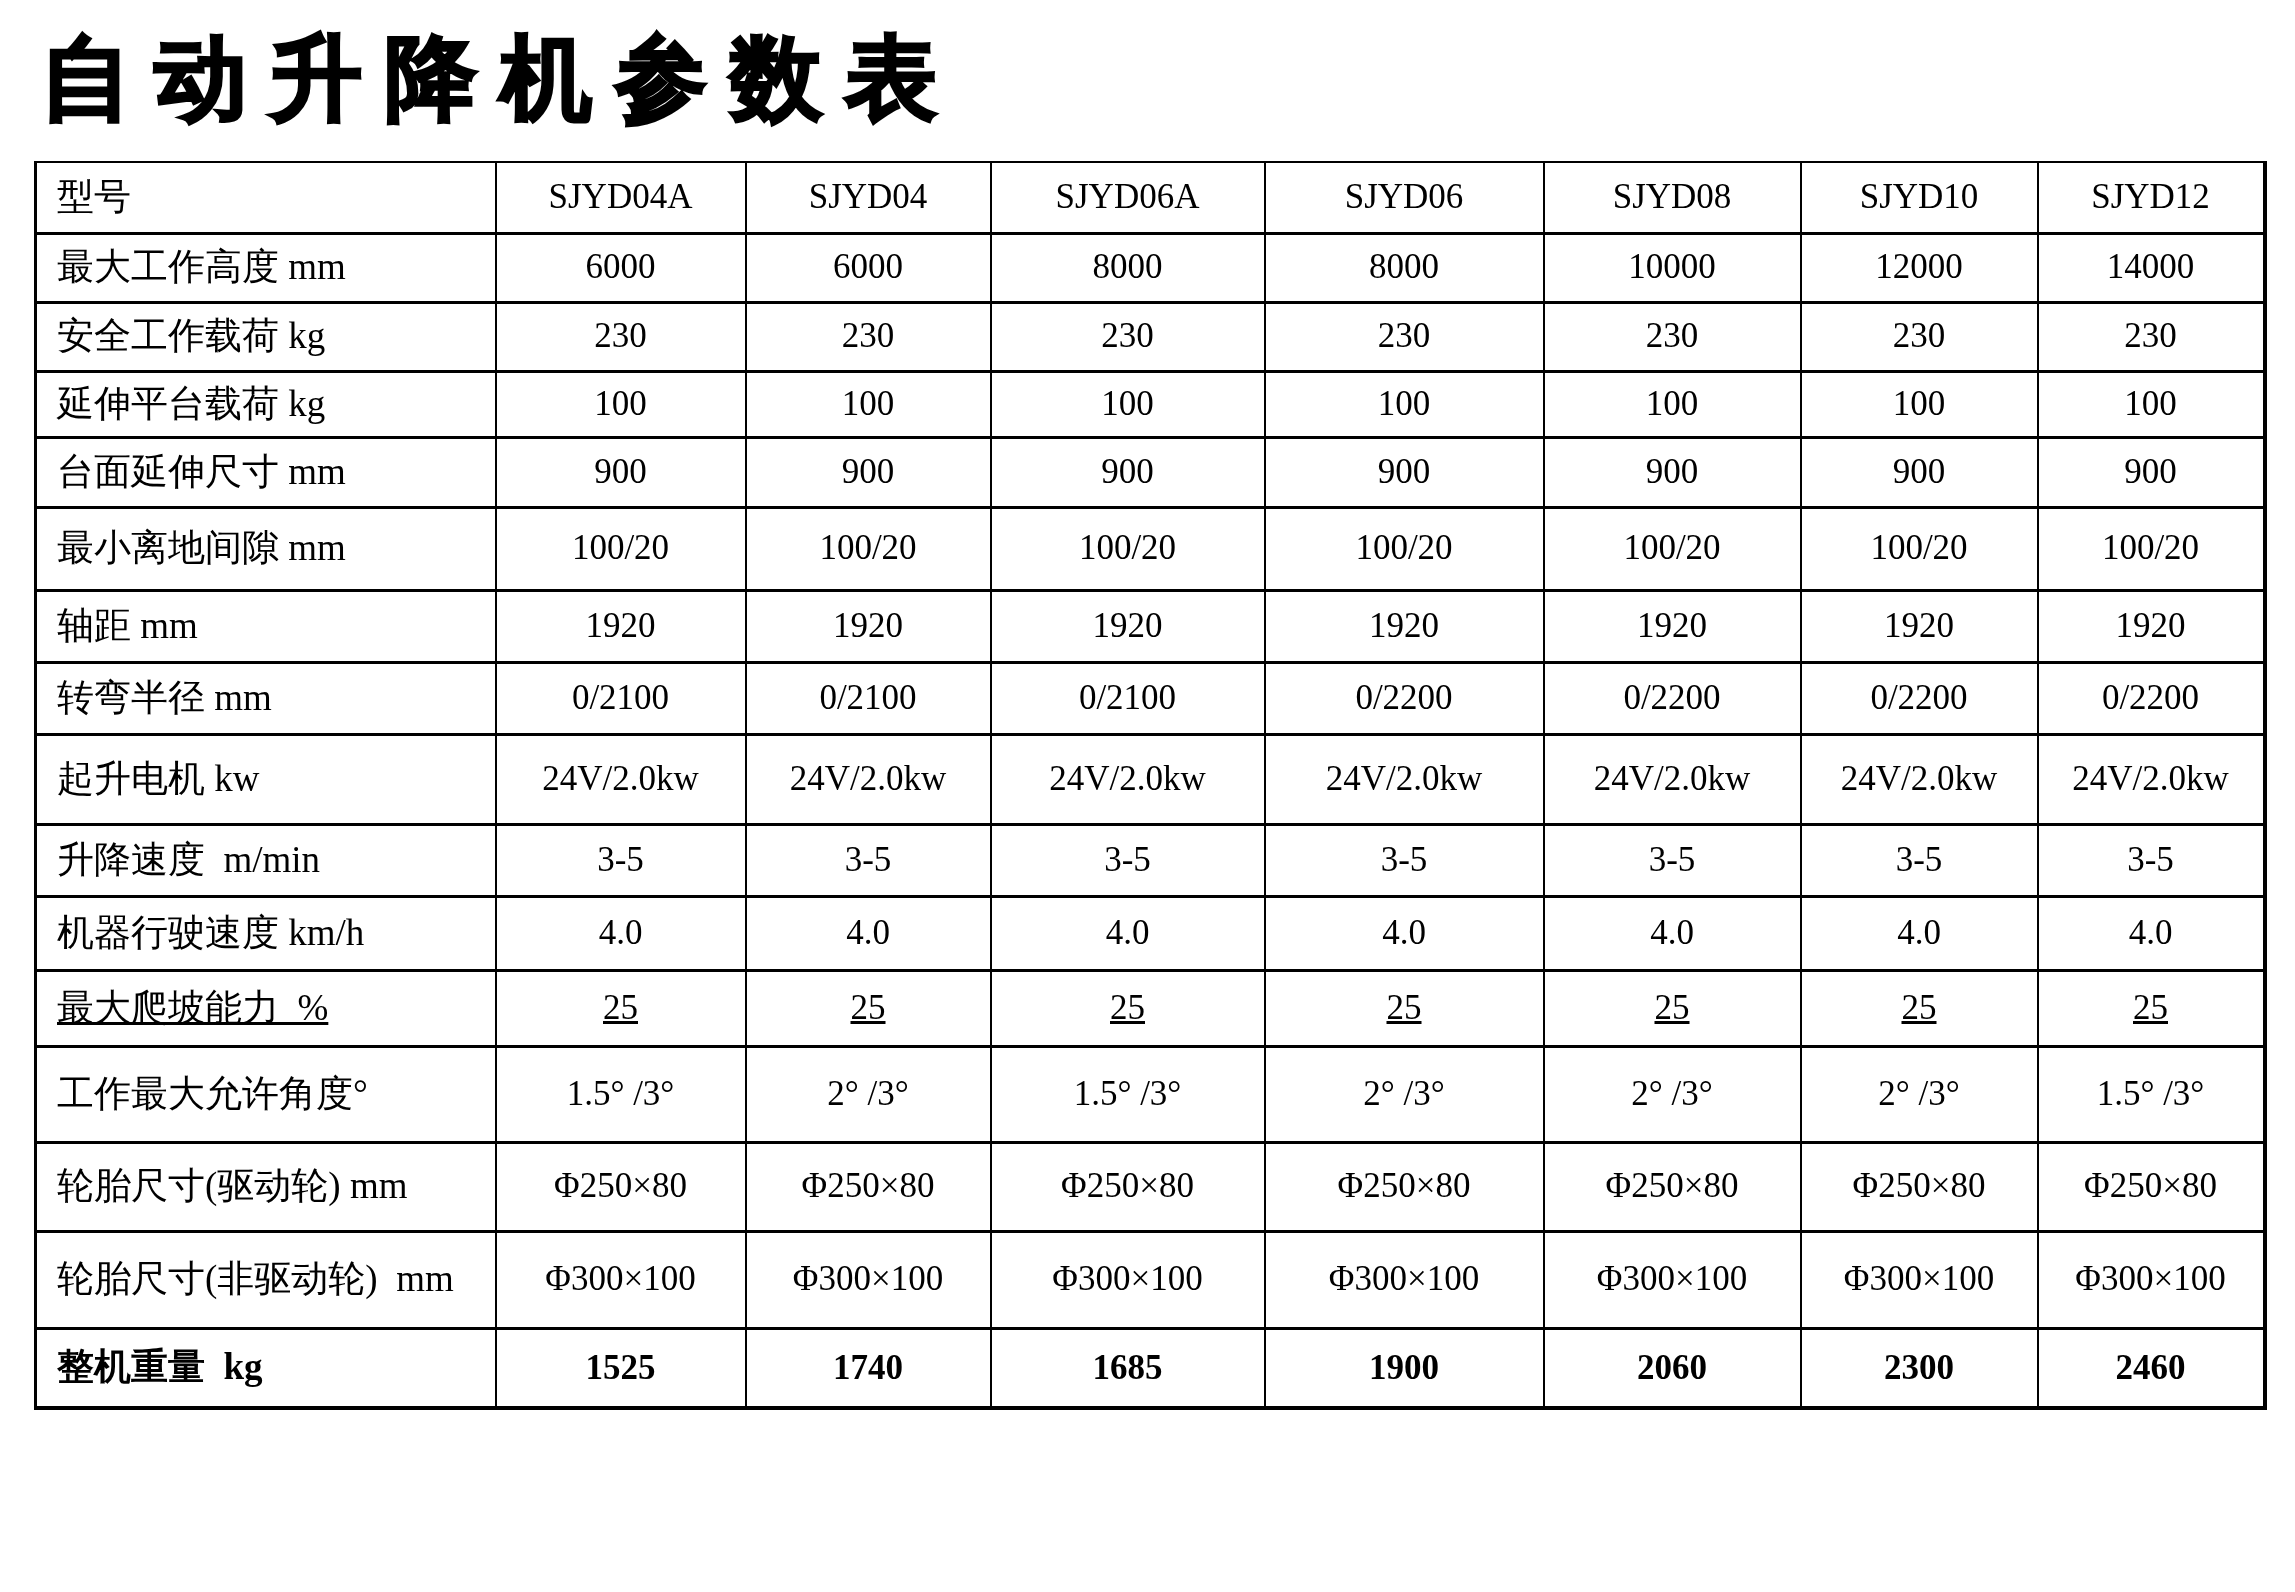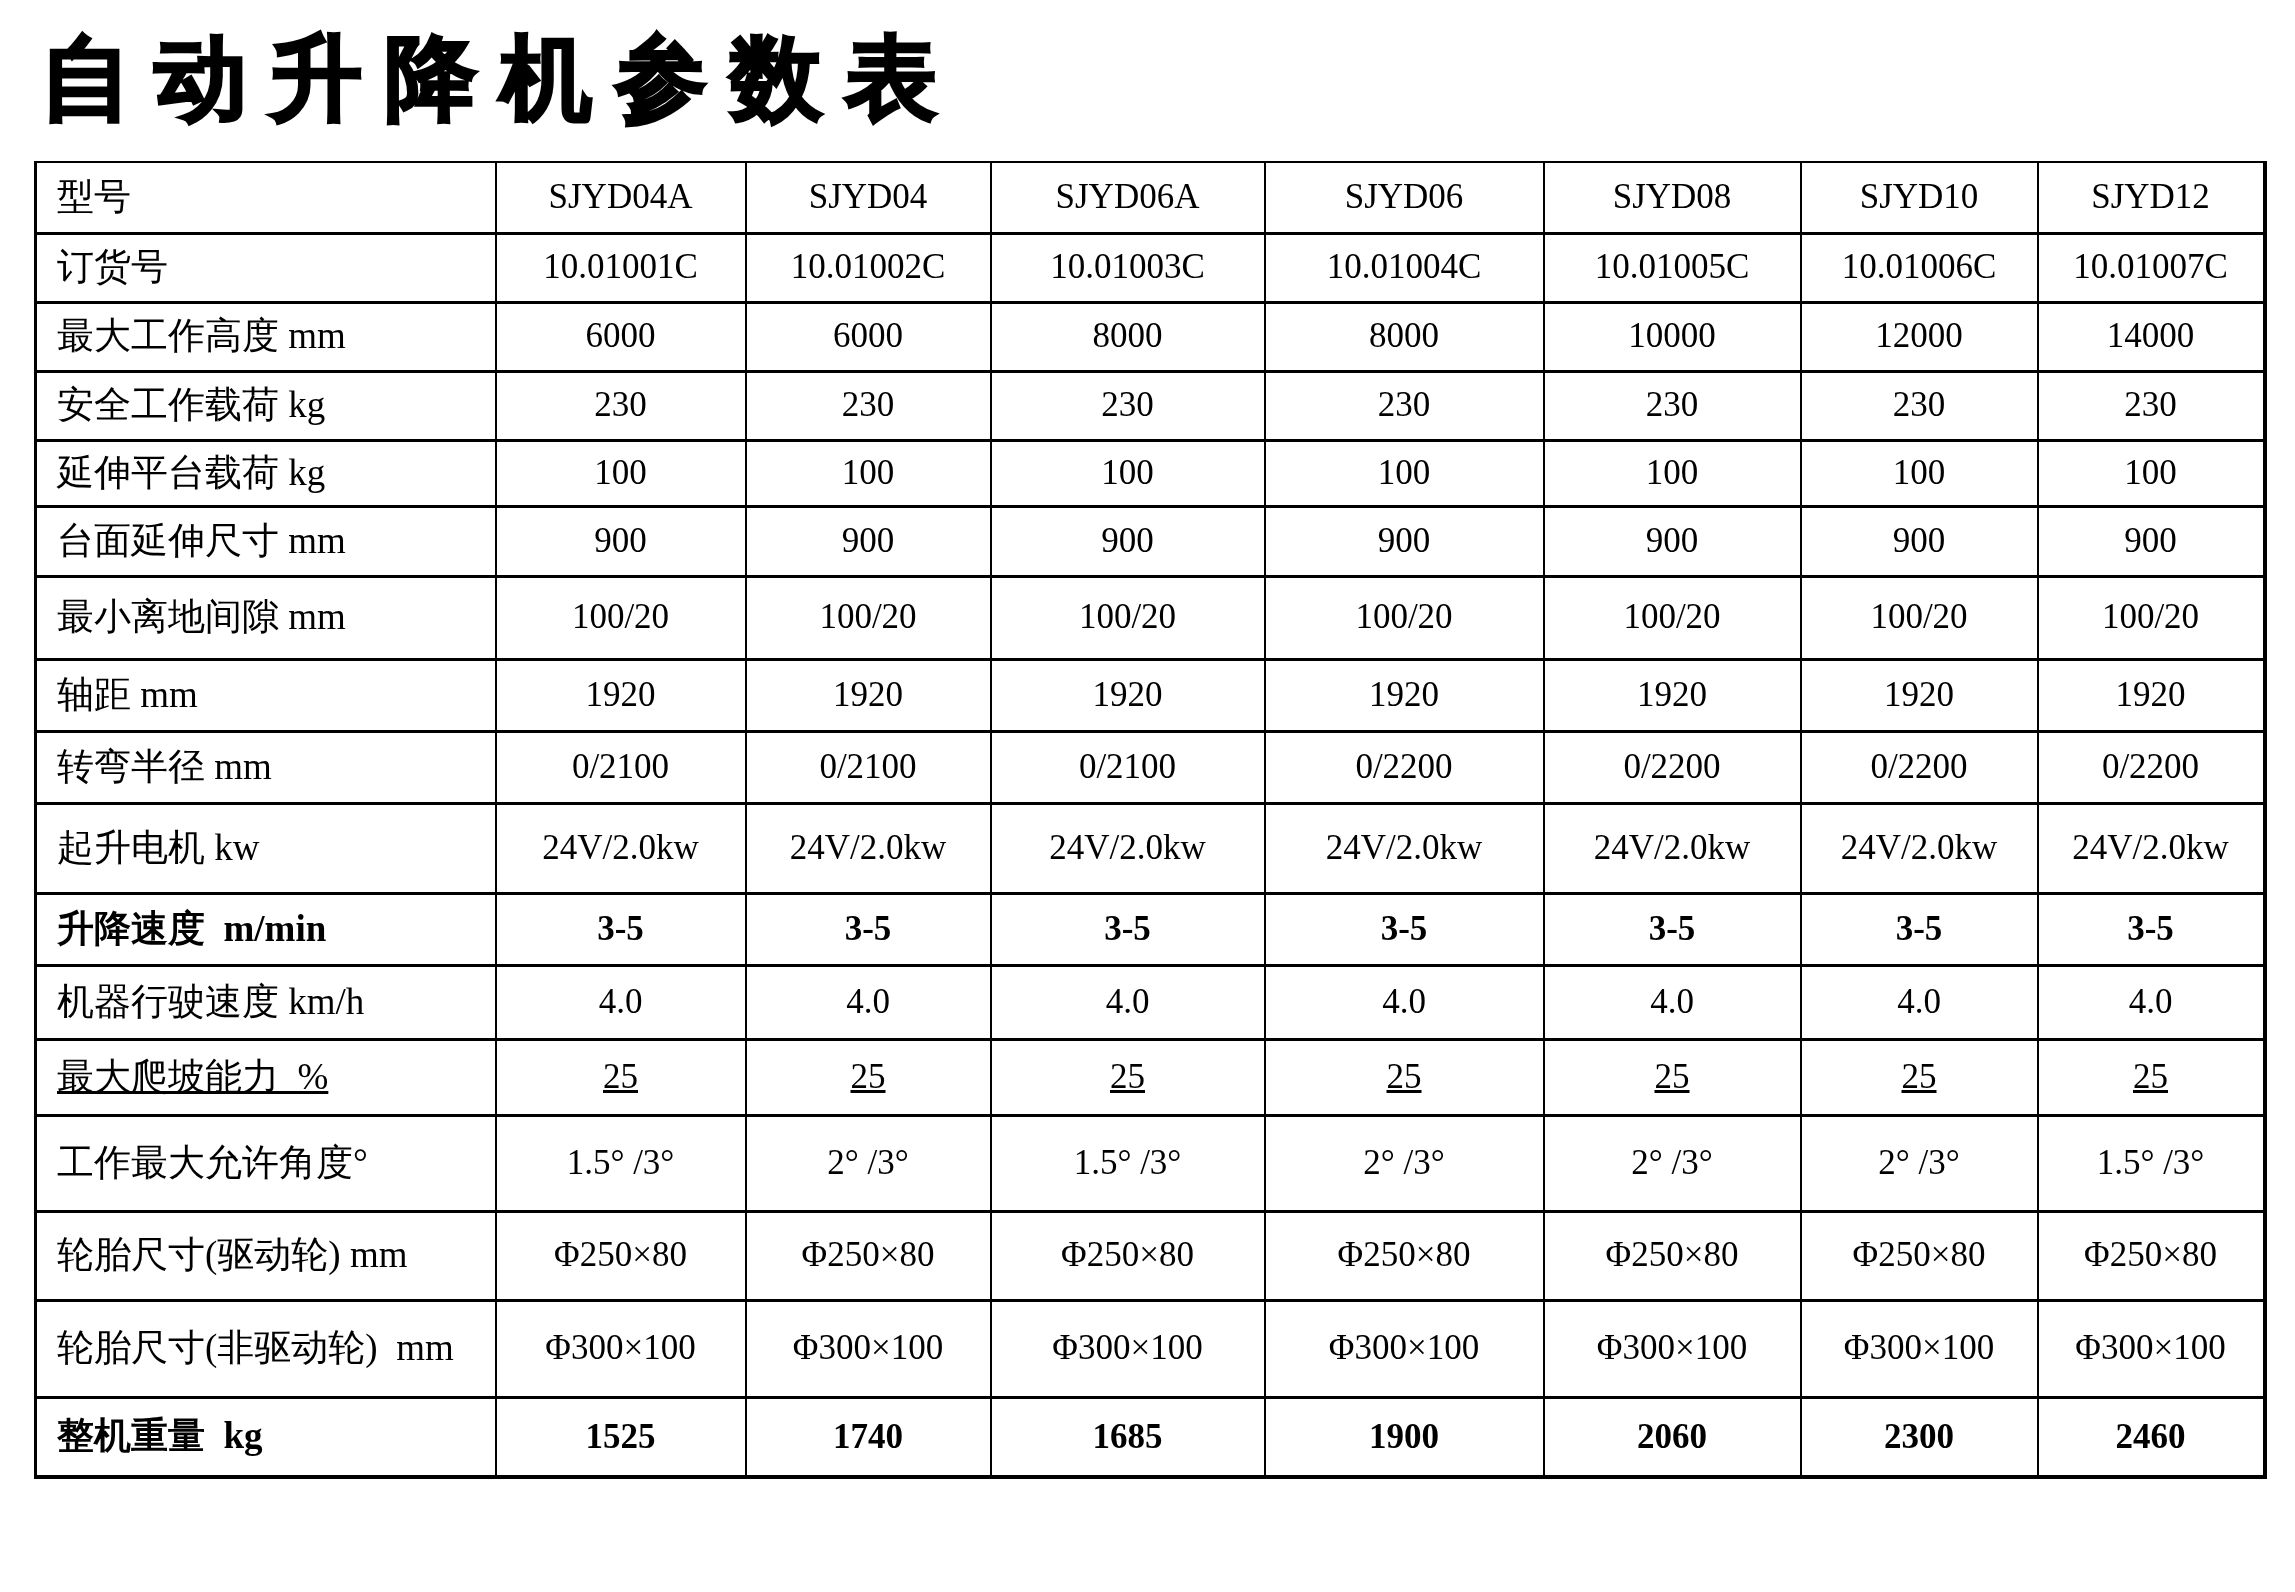--- a/index.html
+++ b/index.html
@@ -83,30 +83,20 @@
         <td class="label-cell">型号</td>
         <td class="value-cell">SJYD04A</td>
         <td class="value-cell">SJYD04</td>
         <td class="value-cell">SJYD06A</td>
         <td class="value-cell">SJYD06</td>
         <td class="value-cell">SJYD08</td>
         <td class="value-cell">SJYD10</td>
         <td class="value-cell">SJYD12</td>
       </tr>
       <tr style="height: 69px;">
-        <td class="label-cell">订货号</td>
-        <td class="value-cell">10.01001C</td>
-        <td class="value-cell">10.01002C</td>
-        <td class="value-cell">10.01003C</td>
-        <td class="value-cell">10.01004C</td>
-        <td class="value-cell">10.01005C</td>
-        <td class="value-cell">10.01006C</td>
-        <td class="value-cell">10.01007C</td>
-      </tr>
-      <tr style="height: 69px;">
         <td class="label-cell">最大工作高度 mm</td>
         <td class="value-cell">6000</td>
         <td class="value-cell">6000</td>
         <td class="value-cell">8000</td>
         <td class="value-cell">8000</td>
         <td class="value-cell">10000</td>
         <td class="value-cell">12000</td>
         <td class="value-cell">14000</td>
       </tr>
       <tr style="height: 69px;">
@@ -172,21 +162,21 @@
       <tr style="height: 90px;">
         <td class="label-cell">起升电机 kw</td>
         <td class="value-cell">24V/2.0kw</td>
         <td class="value-cell">24V/2.0kw</td>
         <td class="value-cell">24V/2.0kw</td>
         <td class="value-cell">24V/2.0kw</td>
         <td class="value-cell">24V/2.0kw</td>
         <td class="value-cell">24V/2.0kw</td>
         <td class="value-cell">24V/2.0kw</td>
       </tr>
-      <tr style="height: 72px; font-weight: bold;">
+      <tr style="height: 72px;">
         <td class="label-cell">升降速度  m/min</td>
         <td class="value-cell">3-5</td>
         <td class="value-cell">3-5</td>
         <td class="value-cell">3-5</td>
         <td class="value-cell">3-5</td>
         <td class="value-cell">3-5</td>
         <td class="value-cell">3-5</td>
         <td class="value-cell">3-5</td>
       </tr>
       <tr style="height: 74px;">

